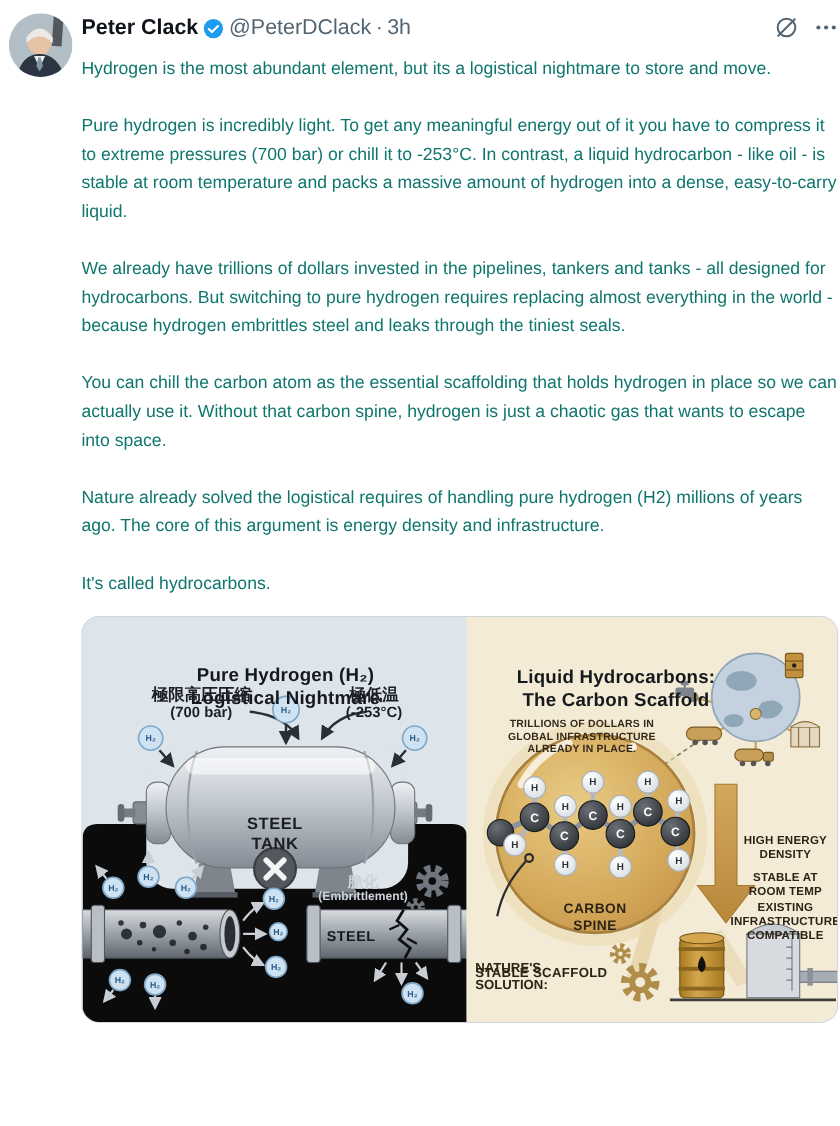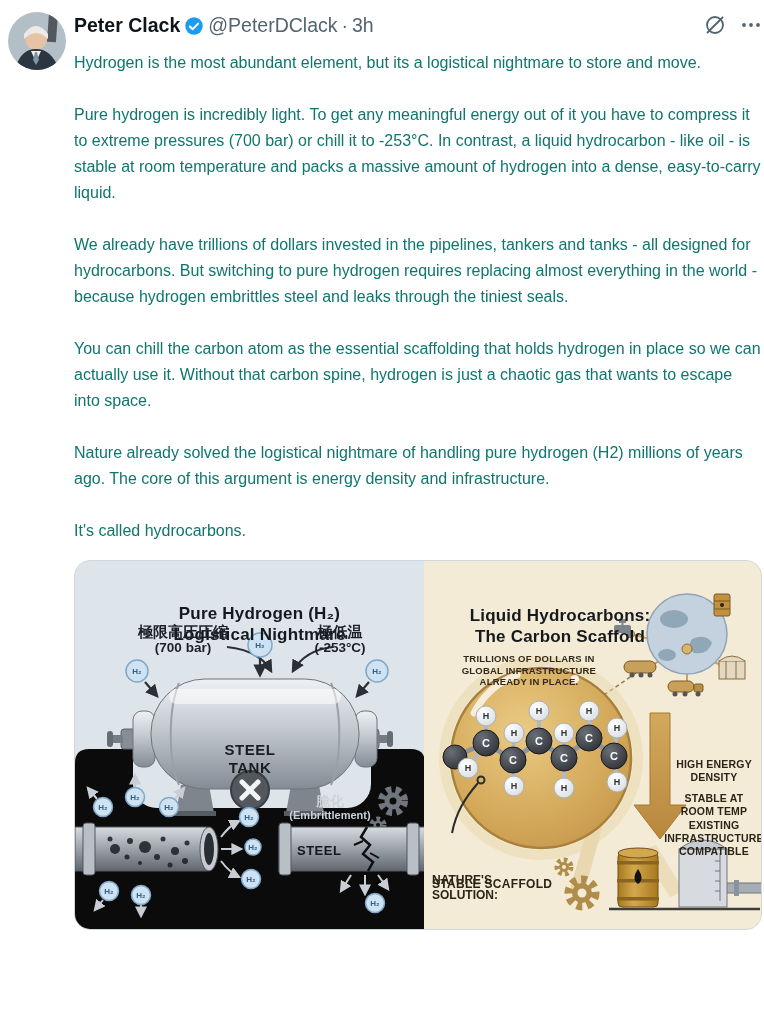--- a/index.html
+++ b/index.html
@@ -100,21 +100,21 @@
         <circle cx="11" cy="11" r="1.9" fill="#536471"></circle>
         <circle cx="18" cy="11" r="1.9" fill="#536471"></circle>
       </svg>
     </div>
 
     <div class="tweet-text">
       <p>Hydrogen is the most abundant element, but its a logistical nightmare to store and move.</p>
       <p>Pure hydrogen is incredibly light. To get any meaningful energy out of it you have to compress it to extreme pressures (700 bar) or chill it to -253°C. In contrast, a liquid hydrocarbon - like oil - is stable at room temperature and packs a massive amount of hydrogen into a dense, easy-to-carry liquid.</p>
       <p>We already have trillions of dollars invested in the pipelines, tankers and tanks - all designed for hydrocarbons. But switching to pure hydrogen requires replacing almost everything in the world - because hydrogen embrittles steel and leaks through the tiniest seals.</p>
       <p>You can chill the carbon atom as the essential scaffolding that holds hydrogen in place so we can actually use it. Without that carbon spine, hydrogen is just a chaotic gas that wants to escape into space.</p>
-      <p>Nature already solved the logistical nightmare of handling pure hydrogen (H2) millions of years ago. The core of this argument is energy density and infrastructure.</p>
+      <p>Nature already solved the logistical requires of handling pure hydrogen (H2) millions of years ago. The core of this argument is energy density and infrastructure.</p>
       <p>It's called hydrocarbons.</p>
     </div>
 
     <div class="tweet-image">
 
       <div class="panel-left">
         <svg width="350" height="370" viewBox="0 0 350 370">
           <defs>
             <linearGradient id="gTank" x1="0" y1="0" x2="0" y2="1">
               <stop offset="0" stop-color="#eef1f4"></stop>
@@ -492,20 +492,22 @@
               <line x1="291" y1="330" x2="296" y2="330" stroke="#70777e"></line>
             <line x1="185" y1="348" x2="336" y2="348" stroke="#3f3e38" stroke-width="2.5"></line>
           </g>
         </svg>
 
         <div class="lbl pre ctr rp-title">Liquid Hydrocarbons:
 The Carbon Scaffold</div>
         <div class="lbl pre ctr rp-trill">TRILLIONS OF DOLLARS IN
 GLOBAL INFRASTRUCTURE
 ALREADY IN PLACE.</div>
+        <div class="lbl pre ctr rp-spine">CARBON
+SPINE</div>
         <div class="lbl pre rp-nat">NATURE'S
 SOLUTION:</div>
         <div class="lbl rp-scaf">STABLE SCAFFOLD</div>
         <div class="lbl pre ctr rp-ben rp-ben1">HIGH ENERGY
 DENSITY</div>
         <div class="lbl pre ctr rp-ben rp-ben2">STABLE AT
 ROOM TEMP</div>
         <div class="lbl pre ctr rp-ben rp-ben3">EXISTING
 INFRASTRUCTURE
 COMPATIBLE</div>

